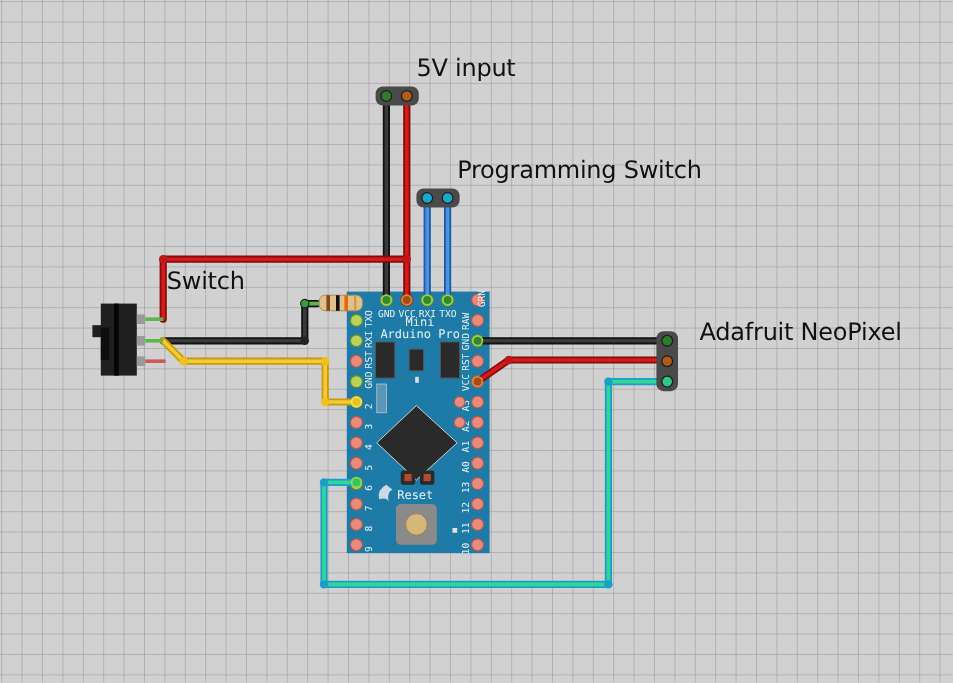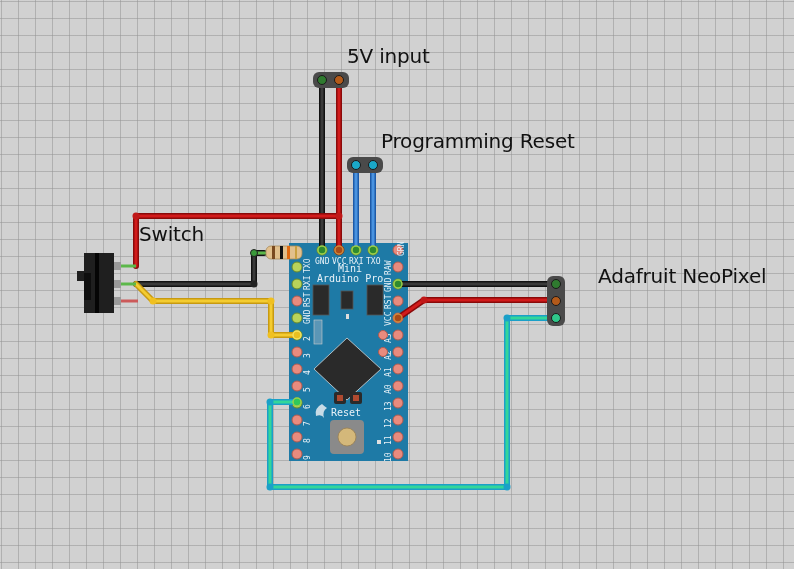--- a/index.html
+++ b/index.html
@@ -16,23 +16,23 @@
   svg { position:absolute; left:0; top:0; }
   .pinlbl { font-family:"DejaVu Sans Mono", monospace; font-size:8px; fill:#e8f2f8; }
   .boardtxt { font-family:"DejaVu Sans Mono", monospace; font-size:10px; fill:#e8f2f8; }
 </style>
 </head>
 <body>
 
 <div id="canvas"></div>
 
 <div class="label" style="left:347px;top:44px;">5V input</div>
-<div class="label" style="left:381px;top:129px;">Programming Reset</div>
+<div class="label" style="left:381px;top:129px;">Programming Switch</div>
 <div class="label" style="left:139px;top:222px;text-align:center;">Switch</div>
-<div class="label" style="left:583px;top:264px;margin-left:15px;">Adafruit NeoPixel</div>
+<div class="label" style="left:583px;top:264px;">Adafruit NeoPixel</div>
 
 <svg width="794" height="569" viewBox="0 0 794 569">
 
   <g>
     <rect x="289" y="243" width="119" height="218" fill="#1e7aa6"></rect>
 
     <g>
       <circle cx="322" cy="250" r="5" fill="#b7d35a" stroke="#6a8a2a" stroke-width="1"></circle>
       <circle cx="339" cy="250" r="5" fill="#c87533" stroke="#7a3a1a" stroke-width="1"></circle>
       <circle cx="356" cy="250" r="5" fill="#b7d35a" stroke="#6a8a2a" stroke-width="1"></circle>

